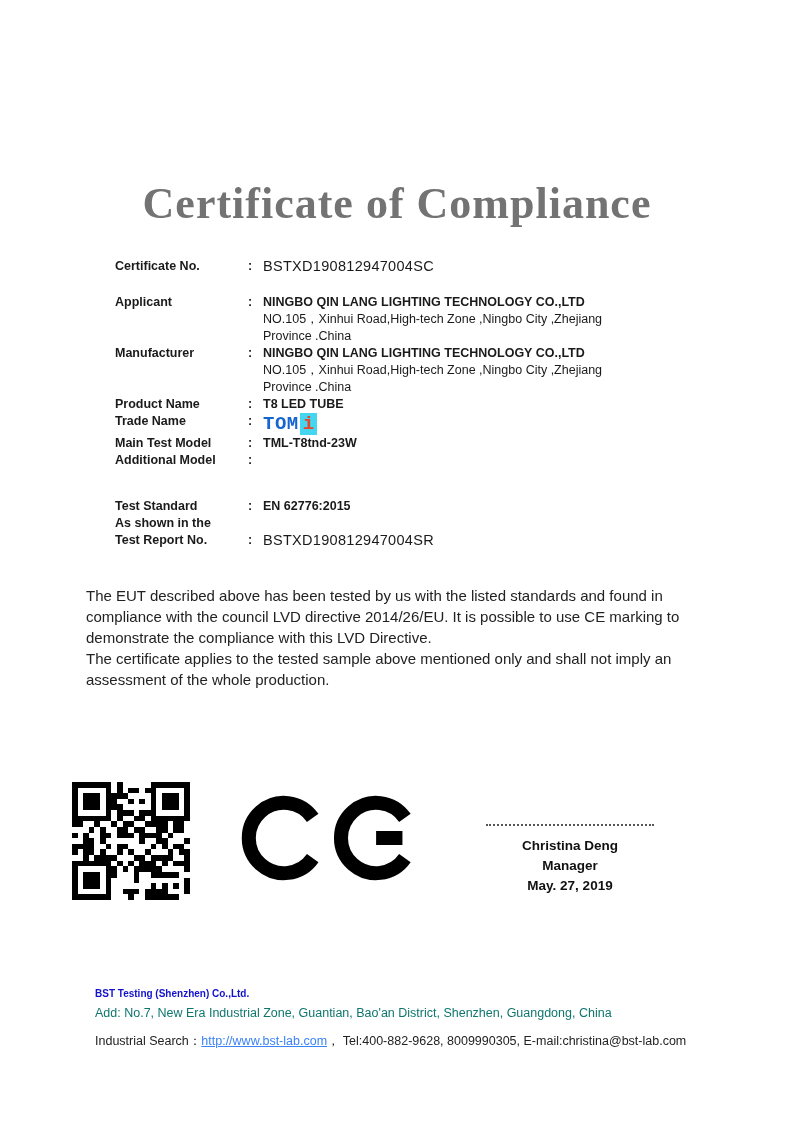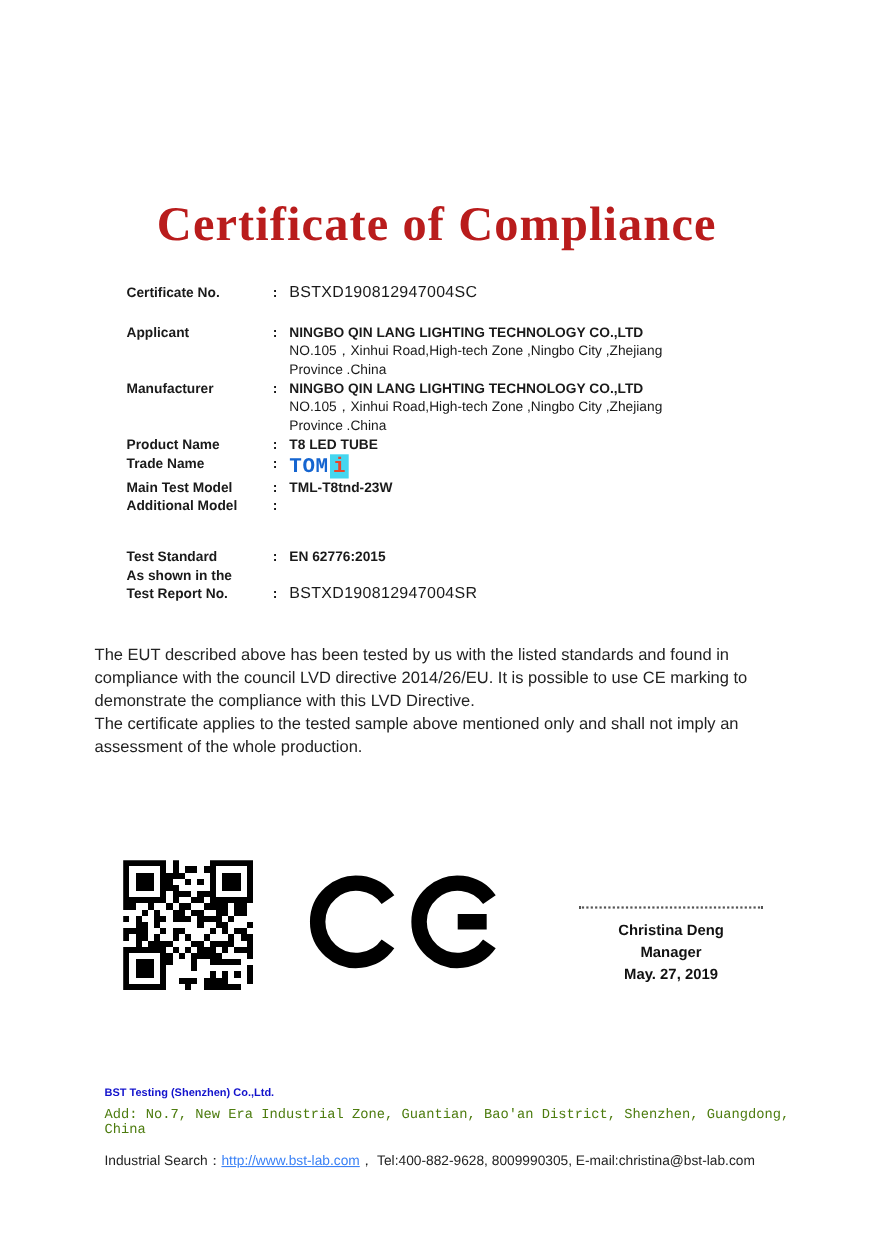--- a/index.html
+++ b/index.html
@@ -13,46 +13,46 @@
     overflow:hidden;
   }
   .title {
     margin:0;
     padding-top:180px;
     text-align:center;
     font-family:"Liberation Serif", serif;
     font-size:44px;
     line-height:48px;
     font-weight:bold;
-    color:#b91c1c;
+    color:#737373;
     letter-spacing:1px;
   }
   .fields { margin:30px 0 4px 115px; font-size:12.5px; }
   .row { display:grid; grid-template-columns:133px 15px 480px; line-height:17px; }
   .lbl, .colon { font-weight:bold; }
   .b { font-weight:bold; }
   .cert { font-size:14.5px; letter-spacing:0.3px; }
   .mb-lg { margin-bottom:19px; }
   .mt-lg { margin-top:29px; }
   .val-end, .colon-end { align-self:end; }
   .logo { display:inline-flex; align-items:center; line-height:22px;font-family:Liberation Mono, monospace; }
   .logo-tom { color:#1565d0; font-weight:800; font-size:19px; letter-spacing:0.5px; }
   .logo-i  { background:#45d6ef; color:#e8442a; font-weight:800; font-size:19px; padding:0 3px; margin-left:1px; }
   .body-text { margin:36px 78px 0 86px; font-size:15px; line-height:21px; color:#222; }
   .body-text p { margin:0; }
-  .marks-row { display:flex; align-items:flex-start; margin-top:92px; padding-left:112px; }
+  .marks-row { display:flex; align-items:flex-start; margin-top:92px; padding-left:72px; }
   .qr { width:118px; height:118px; }
   .qr svg { display:block; }
   .ce { margin-left:50px; margin-top:4px; }
   .signature { margin-left:66px; margin-top:42px; text-align:center; font-weight:bold; font-size:13.5px; color:#111; }
   .sig-line { width:168px; border-top:2px dotted #555; margin:0 auto 10px auto; }
   .sig-row { line-height:20px; }
   .footer { position:absolute; left:95px; top:988px; width:660px; }
   .footer-company { font-size:10px; font-weight:bold; color:#1212cc; margin-bottom:7px; }
-  .footer-address { font-size:12.5px; color:#4d7c0f; margin-bottom:13px;font-family:Liberation Mono, monospace; }
+  .footer-address { font-size:12.5px; color:#0f766e; margin-bottom:13px; }
   .footer-search  { font-size:12.5px; color:#222; }
   .footer-search a { color:#3b82f6; text-decoration:underline; }
 </style>
 </head>
 <body>
 
 <div class="page">
 
   <h1 class="title">Certificate of Compliance</h1>
 

